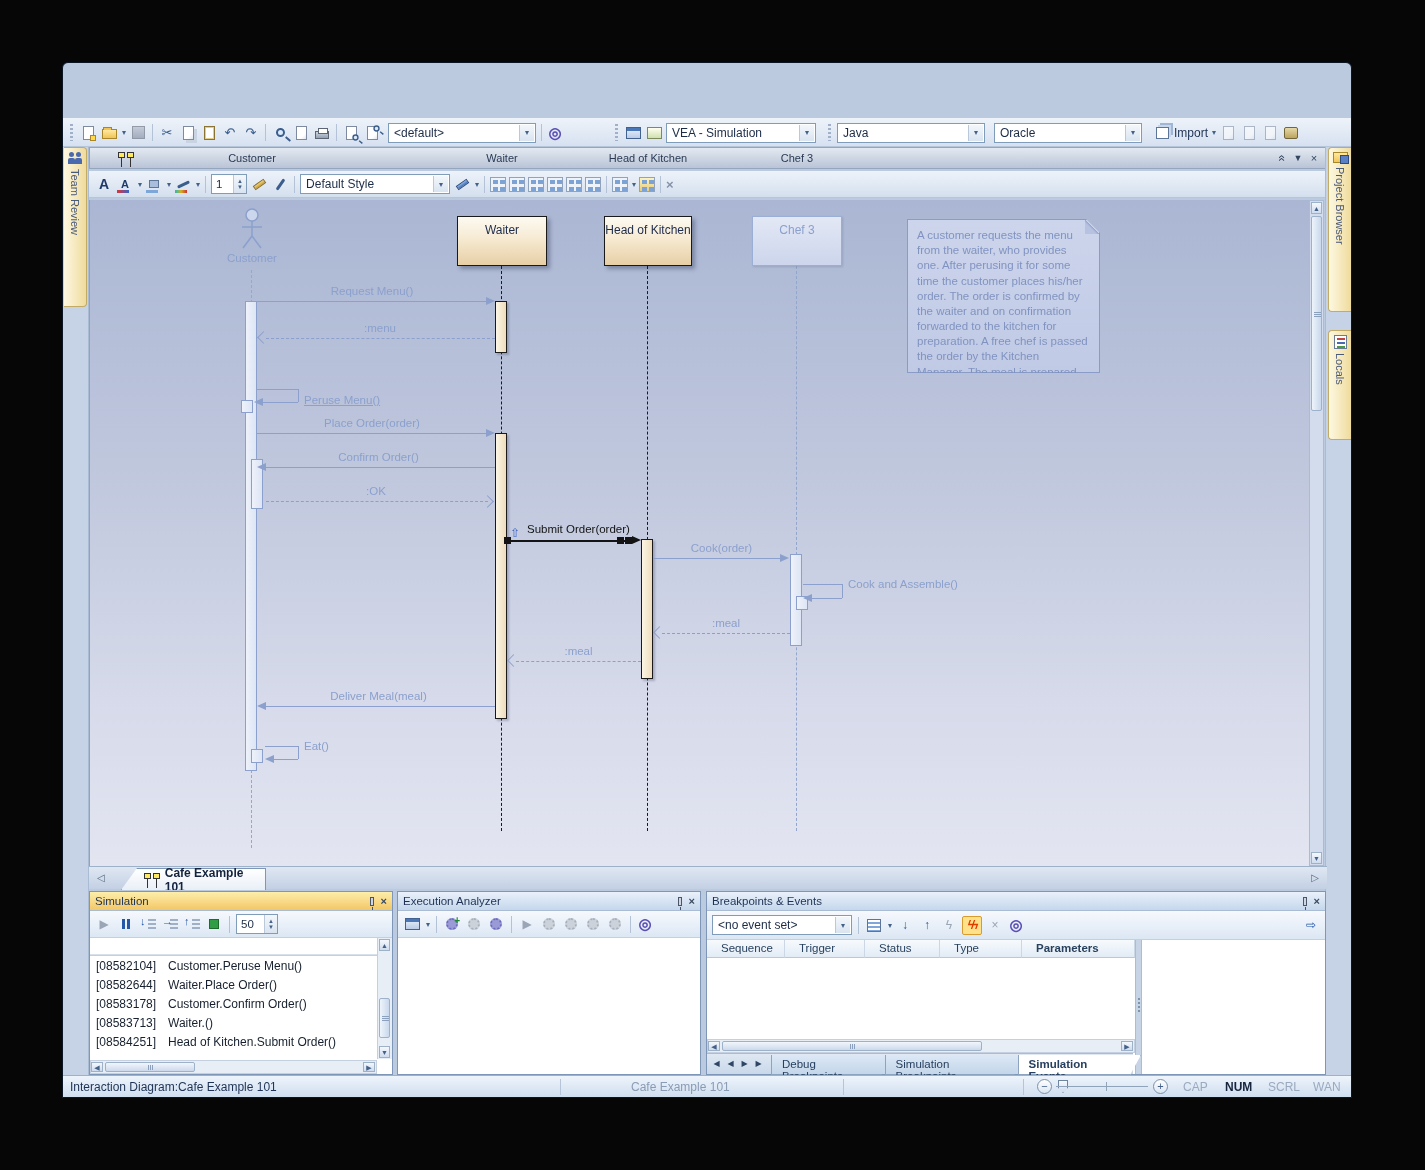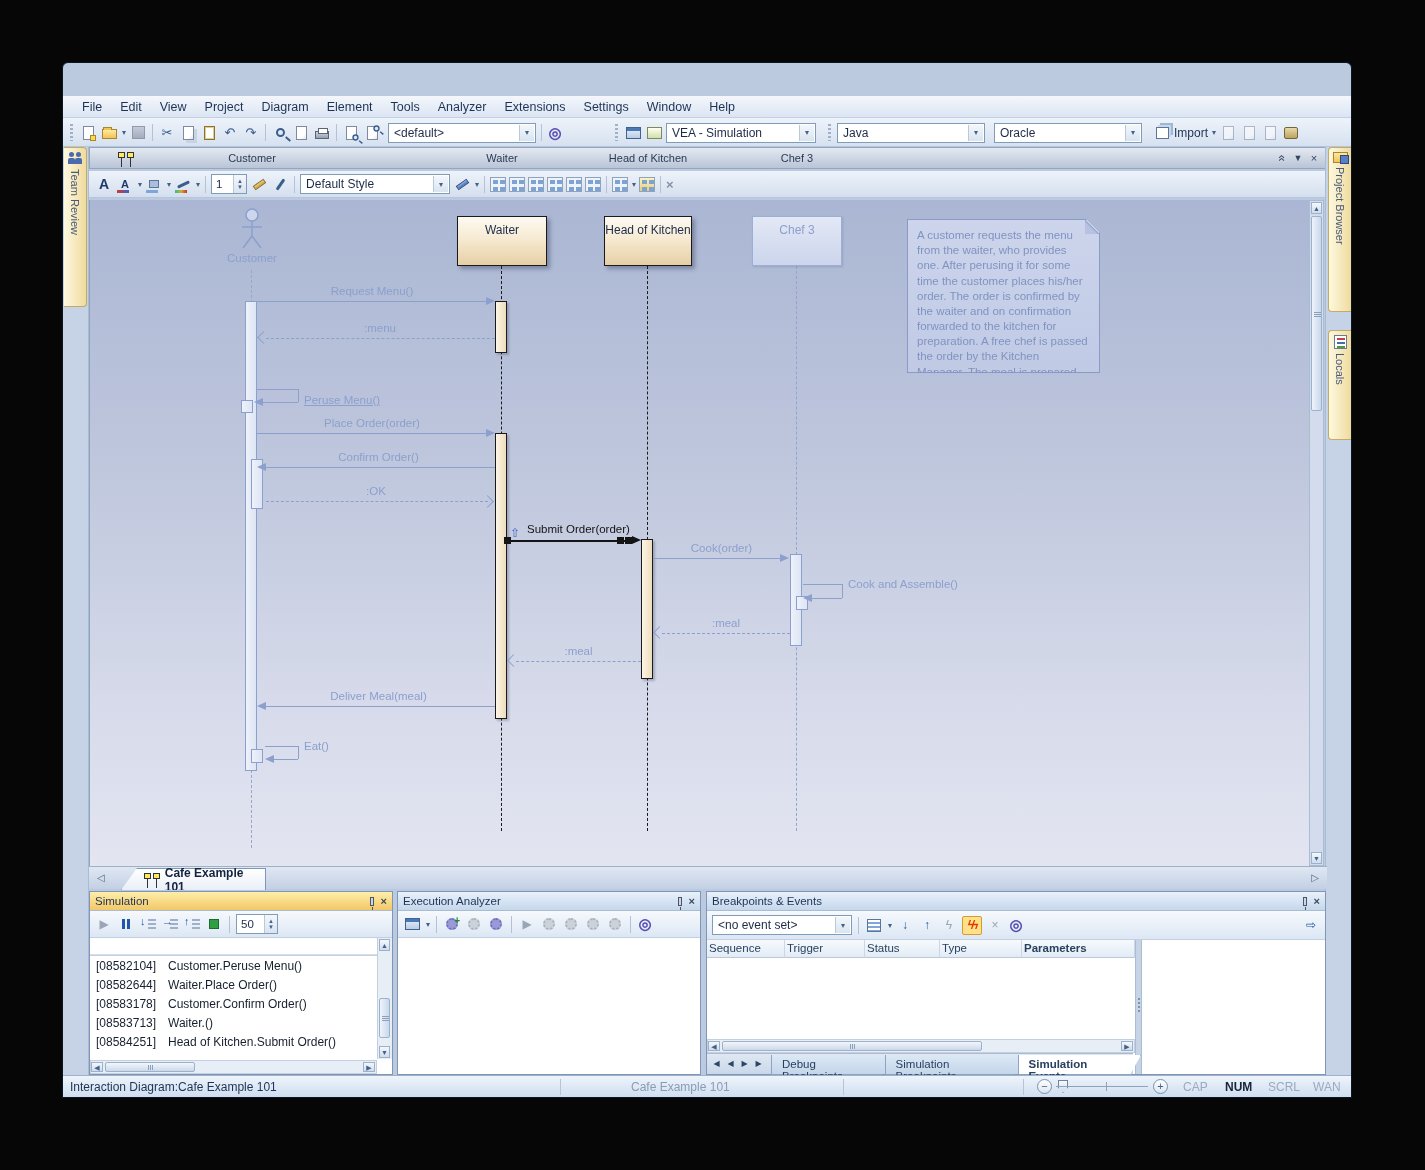--- a/index.html
+++ b/index.html
@@ -142,21 +142,21 @@
   .stepic span{position:absolute;left:0;top:-2px;font-size:11px;color:#2456a8;}
   .stop{width:10px;height:10px;background:#2f9e44;border:1px solid #1d6b2d;}
   .simlist{position:absolute;left:0;right:15px;top:63px;bottom:15px;background:#fff;border-top:1px solid #c2d0e2;font-size:12px;color:#16202e;overflow:hidden;}
   .simrow{display:flex;height:19px;align-items:center;}
   .simrow .id{width:78px;padding-left:6px;}
   .gear{width:12px;height:12px;border-radius:50%;border:2px dotted #6b6bbf;background:#9a9ad6;position:relative;}
   .gear.gy{border-color:#a7b0bc;background:#ccd2da;}
   .plus{position:absolute;right:-4px;top:-5px;color:#1d8a2d;font-size:10px;font-weight:bold;}
   .ilist{width:14px;height:13px;background:repeating-linear-gradient(#fff 0 2px,#7fa7d9 2px 4px);border:1px solid #5d7597;}
   .boltbtn{width:20px;height:19px;background:#ffe18a;border:1px solid #d89c2e;border-radius:2px;color:#e03c00;font-size:12px;font-weight:bold;display:flex;align-items:center;justify-content:center;letter-spacing:-2px;}
-  .gh{position:absolute;top:0;height:18px;background:linear-gradient(#f7fafd,#e2ebf5);border-right:1px solid #cbd7e4;border-bottom:1px solid #b9c8da;font-size:11.5px;color:#28425f;padding:2px 2px;}
+  .gh{position:absolute;top:0;height:18px;background:linear-gradient(#f7fafd,#e2ebf5);border-right:1px solid #cbd7e4;border-bottom:1px solid #b9c8da;font-size:11.5px;color:#28425f;padding:2px 14px;}
   .hsb{position:absolute;height:14px;background:#e8eef6;border:1px solid #c4d0e0;}
   .hsb .la,.hsb .ra{position:absolute;top:1px;width:12px;height:10px;font-size:7px;color:#44618a;text-align:center;line-height:10px;background:linear-gradient(#f4f8fc,#cfdcee);border:1px solid #9db1c9;}
   .hsb .ra{right:1px;}
   .hsb .th{position:absolute;top:1px;height:10px;background:linear-gradient(#f2f6fb,#ccd9eb);border:1px solid #9db1c9;border-radius:2px;}
   .hsb .th::after{content:"";position:absolute;top:2px;left:50%;width:1px;height:5px;background:#8ba0bd;box-shadow:2px 0 0 #8ba0bd,-2px 0 0 #8ba0bd;}
   .btabs{position:absolute;left:0;right:0;bottom:0;height:21px;background:linear-gradient(#dfe8f3,#c9d8ea);border-top:1px solid #a9bcd4;display:flex;align-items:flex-start;padding-top:1px;}
   .btab{height:20px;padding:3px 14px 0 10px;font-size:11.5px;color:#27405f;background:linear-gradient(#dce8f5,#c4d6ea);border:1px solid #8ca4c0;border-top:none;clip-path:polygon(0 0,100% 0,calc(100% - 11px) 100%,0 100%);margin-right:-8px;}
   .btab.active{background:#fff;font-weight:bold;z-index:2;}
   .navset{display:flex;gap:1px;align-items:center;padding:2px 6px 0 3px;}
   .navset .nb{width:13px;height:14px;font-size:8px;color:#2e4565;text-align:center;line-height:14px;}
@@ -173,34 +173,20 @@
   .sind{position:absolute;top:4px;color:#9aa9bf;}
   .sind.on{color:#16253d;font-weight:bold;}
 </style>
 </head>
 <body>
 
 <div class="screen">
 <div class="win">
 
 
-  <div class="menubar">
-    <span>File</span>
-    <span>Edit</span>
-    <span>View</span>
-    <span>Project</span>
-    <span>Diagram</span>
-    <span>Element</span>
-    <span>Tools</span>
-    <span>Analyzer</span>
-    <span>Extensions</span>
-    <span>Settings</span>
-    <span>Window</span>
-    <span>Help</span>
-  </div>
 
   <div class="toolrow">
     <div class="tgrp" style="left:0;">
       <span class="grip"></span>
       <span class="ic">
             <span class="pg"></span>
             <span class="corner"></span>
           </span>
       <span class="ic">
             <span class="fold"></span>

